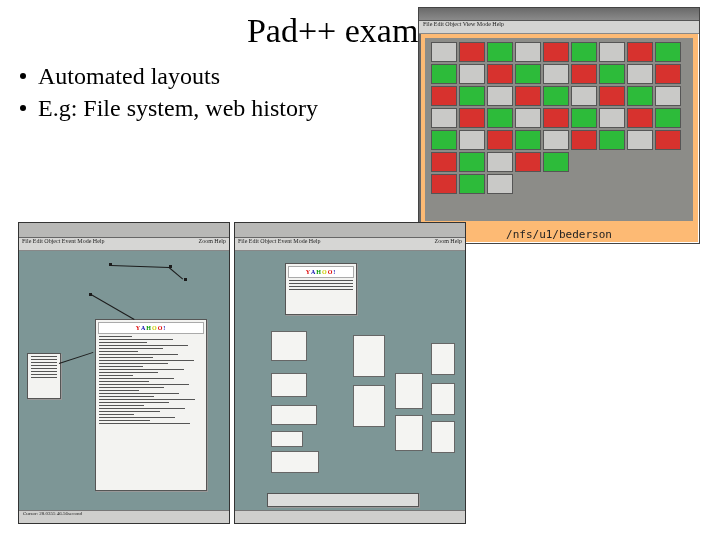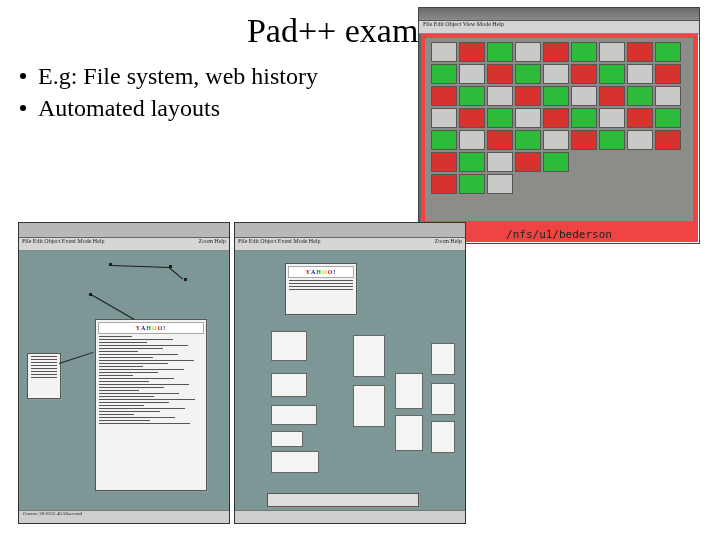--- a/index.html
+++ b/index.html
@@ -33,21 +33,21 @@
   .figure-area {
     position: absolute;
     left: 18px; right: 20px; bottom: 18px;
     height: 300px;
   }
   
   .fs {
     position: absolute;
     right: 0; top: -215px;
     width: 280px; height: 235px;
-    background:#ef4444;
+    background:#fdba74;
     border:1px solid #444;
     box-shadow: 2px 2px 0 #666 inset, -1px -1px 0 #fff inset;
   }
   .fs .titlebar{
     height:12px; background:linear-gradient(#6a6a6a,#8a8a8a);
     border-bottom:1px solid #555;
   }
   .fs .menubar{
     height:12px; background:#d4d4d2; border-bottom:1px solid #888;
     font-size:6px; padding-left:4px; color:#222;
@@ -96,25 +96,25 @@
   .wh .mini{position:absolute; background:#f4f4f2; border:1px solid #666;}
 </style>
 </head>
 <body>
 
 <div class="slide-title">Pad++ examples</div>
 
 <div class="bullets">
   <div class="row">
     <div class="dot"></div>
-    <div>E.g:  File system, web history</div>
+    <div>Automated layouts</div>
   </div>
   <div class="row">
     <div class="dot"></div>
-    <div>Automated layouts</div>
+    <div>E.g:  File system, web history</div>
   </div>
 </div>
 
 <div class="figure-area">
 
   <div class="fs">
     <div class="titlebar"></div>
     <div class="menubar">File Edit Object View Mode Help</div>
     <div class="canvas" id="fs-canvas">
         <div class="tile c5" style="left: 6px; top: 4px;"></div>

